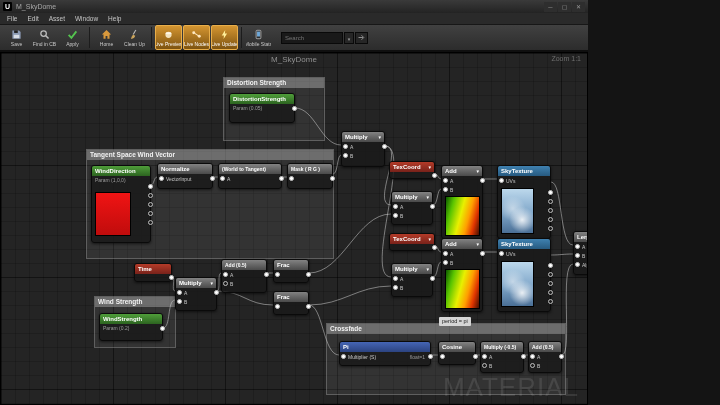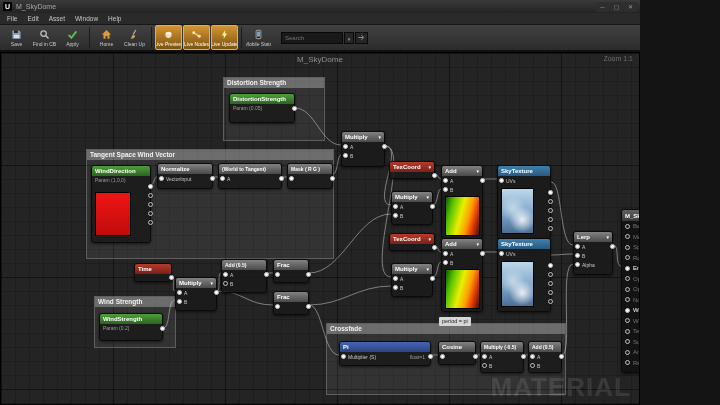--- a/index.html
+++ b/index.html
@@ -1,17 +1,17 @@
 <!DOCTYPE html>
 <html><head>
 <meta charset="utf-8">
 <style>
   * { margin:0; padding:0; box-sizing:border-box; }
   body { width:720px; height:405px; background:#141414; font-family:"Liberation Sans", sans-serif; overflow:hidden; }
-  .win { width:640px; height:405px; display:flex; flex-direction:column; }
+  .win { width:588px; height:405px; display:flex; flex-direction:column; }
 
   
   .titlebar { height:13px; background:linear-gradient(#3a3a3a,#232323); display:flex; align-items:center; gap:4px; padding:0 3px; flex:none; }
   .logo { width:9px; height:9px; background:#000; color:#fff; font-size:7px; line-height:9px; text-align:center; font-weight:bold; border-radius:1px; }
   .tb-title { color:#a8a8a8; font-size:7px; }
   .winbtns { margin-left:auto; display:flex; gap:1px; }
   .wb { width:13px; height:10px; background:#2e2e2e; color:#999; font-size:6px; line-height:10px; text-align:center; }
   .menubar { height:12px; background:#2a2a2a; display:flex; gap:10px; align-items:center; padding:0 7px; border-bottom:1px solid #171717; flex:none; }
   .mi { color:#c6c6c6; font-size:6.5px; }
   .toolbar { height:27px; background:linear-gradient(#414141,#2c2c2c); border-bottom:2px solid #0f0f0f; display:flex; align-items:center; padding:0 3px; gap:1px; flex:none; }
@@ -28,21 +28,21 @@
   
   .canvas { position:relative; flex:1; border:1px solid #000; background-color:#242424; overflow:hidden;
     background-image:
       linear-gradient(rgba(0,0,0,0.38) 1px, transparent 1px),
       linear-gradient(90deg, rgba(0,0,0,0.38) 1px, transparent 1px),
       linear-gradient(rgba(0,0,0,0.16) 1px, transparent 1px),
       linear-gradient(90deg, rgba(0,0,0,0.16) 1px, transparent 1px);
     background-size:112px 112px,112px 112px,14px 14px,14px 14px; }
   .canvas-title { position:absolute; top:2px; left:0; right:0; text-align:center; color:#8f8f8f; font-size:8px; z-index:6; pointer-events:none; }
   .zoom { position:absolute; top:2px; right:6px; color:#6e6e6e; font-size:7px; z-index:6; }
-  .wm { position:absolute; right:8px; bottom:1px; font-size:26px; font-weight:bold; letter-spacing:1px; color:rgba(255,255,255,0.10); z-index:6; pointer-events:none; }
+  .wm { position:absolute; right:8px; bottom:1px; font-size:26px; font-weight:normal; letter-spacing:1px; color:rgba(255,255,255,0.10); z-index:6; pointer-events:none; }
 
   .comment { position:absolute; background:rgba(185,185,185,0.10); border:1px solid rgba(255,255,255,0.22); z-index:1; }
   .ch { height:10px; background:rgba(205,205,205,0.38); color:#f2f2f2; font-size:6.5px; font-weight:bold; line-height:10px; padding:0 3px; white-space:nowrap; overflow:hidden; }
   .badge { position:absolute; background:#d6d6d6; color:#1a1a1a; font-size:5.5px; padding:0 3px; line-height:9px; border-radius:1px; z-index:5; }
 
   .wires { position:absolute; left:0; top:0; z-index:2; }
 
   .n { position:absolute; background:rgba(26,26,26,0.85); border:1px solid #0a0a0a; border-radius:3px; box-shadow:0 1px 3px rgba(0,0,0,0.6); z-index:3; }
   .nh { height:10px; display:flex; align-items:center; gap:2px; padding:0 3px; border-radius:2px 2px 0 0; color:#fff; font-size:6px; font-weight:bold; white-space:nowrap; overflow:hidden; }
   .crt { margin-left:auto; font-size:5px; font-weight:normal; }

